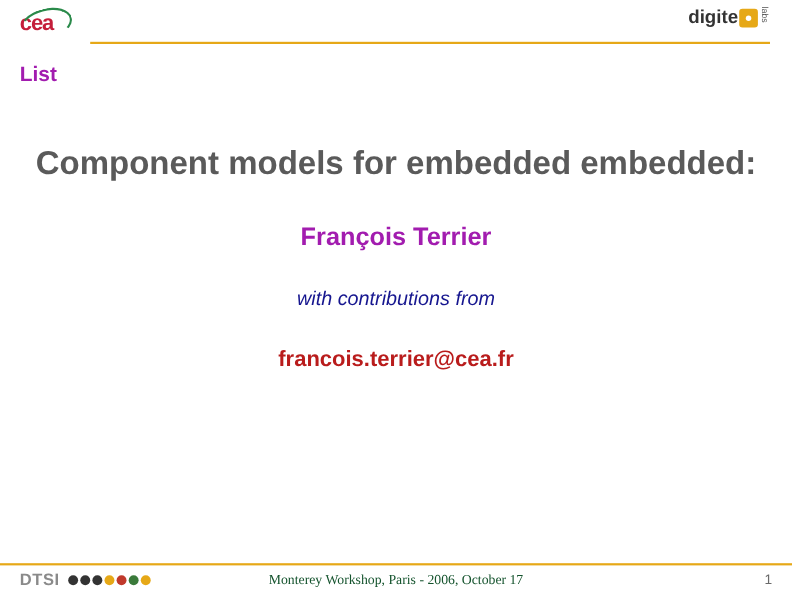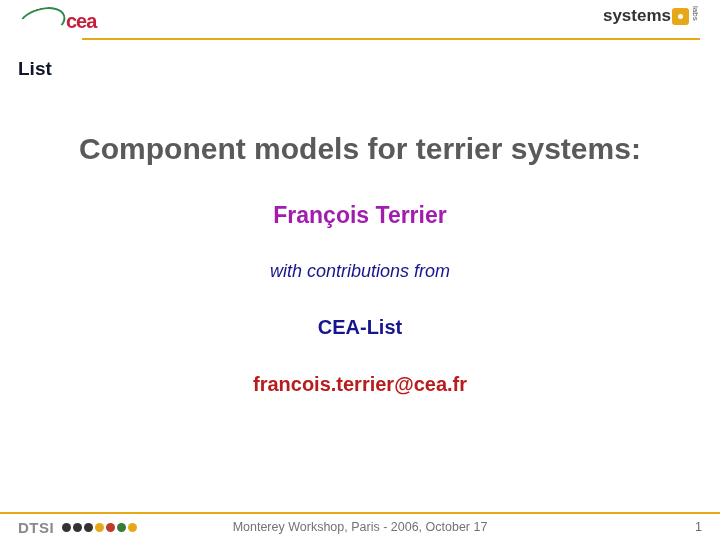--- a/index.html
+++ b/index.html
@@ -21,21 +21,20 @@
     left: 18px;
     top: 10px;
     width: 50px;
     height: 26px;
   }
   .logo-cea-text {
     font-size: 20px;
     font-weight: bold;
     color: #c41e3a;
     letter-spacing: -1px;
-    margin-left: 48px;
   }
   .logo-cea-arc {
     position: absolute;
     left: 0;
     top: -2px;
     width: 48px;
     height: 28px;
     border: 2.5px solid #2a8a4a;
     border-radius: 50%;
     border-bottom-color: transparent;
@@ -49,21 +48,21 @@
     top: 38px;
     height: 2px;
     background: #e6a817;
   }
   .logo-list {
     position: absolute;
     left: 18px;
     top: 58px;
     font-size: 19px;
     font-weight: bold;
-    color: #0f172a;
+    color: #a21caf;
     letter-spacing: 0px;
     font-family: Arial, sans-serif;
     text-align: right;
   }
   .logo-digiteo {
     position: absolute;
     right: 20px;
     top: 6px;
     font-size: 17px;
     font-weight: bold;
@@ -180,48 +179,48 @@
   .dot-dk { background: #333; }
   .dot-yl { background: #e6a817; }
   .dot-rd { background: #c0392b; }
   .dot-gr { background: #3a7a3a; }
   .footer-center {
     position: absolute;
     left: 0;
     right: 0;
     text-align: center;
     font-size: 12.5px;
-    color: #737373;
+    color: #14532d;
+    font-family: Liberation Serif, serif;
   }
   .footer-right {
     margin-left: auto;
     font-size: 12.5px;
     color: #6a6a6a;
   }
 </style>
 </head>
 <body>
 
 <div class="header">
   <div class="logo-cea">
     <div class="logo-cea-arc"></div>
     <span class="logo-cea-text">cea</span>
   </div>
   <div class="header-rule"></div>
   <div class="logo-list">List</div>
   <div class="logo-digiteo">
-    <span>systems</span><span class="accent"></span><span class="labs">labs</span>
+    <span>digite</span><span class="accent"></span><span class="labs">labs</span>
   </div>
 </div>
 
 <div class="content">
-  <div class="title">Component models for terrier systems:</div>
+  <div class="title">Component models for embedded embedded:</div>
   <div class="author">François Terrier</div>
   <div class="contrib-line">with contributions from</div>
-  <div class="org">CEA-List</div>
   <div class="email">francois.terrier@cea.fr</div>
 </div>
 
 <div class="footer">
   <span class="footer-left">DTSI</span>
   <span class="footer-deco">
     <span class="dot-dk"></span>
     <span class="dot-dk"></span>
     <span class="dot-dk"></span>
     <span class="dot-yl"></span>

